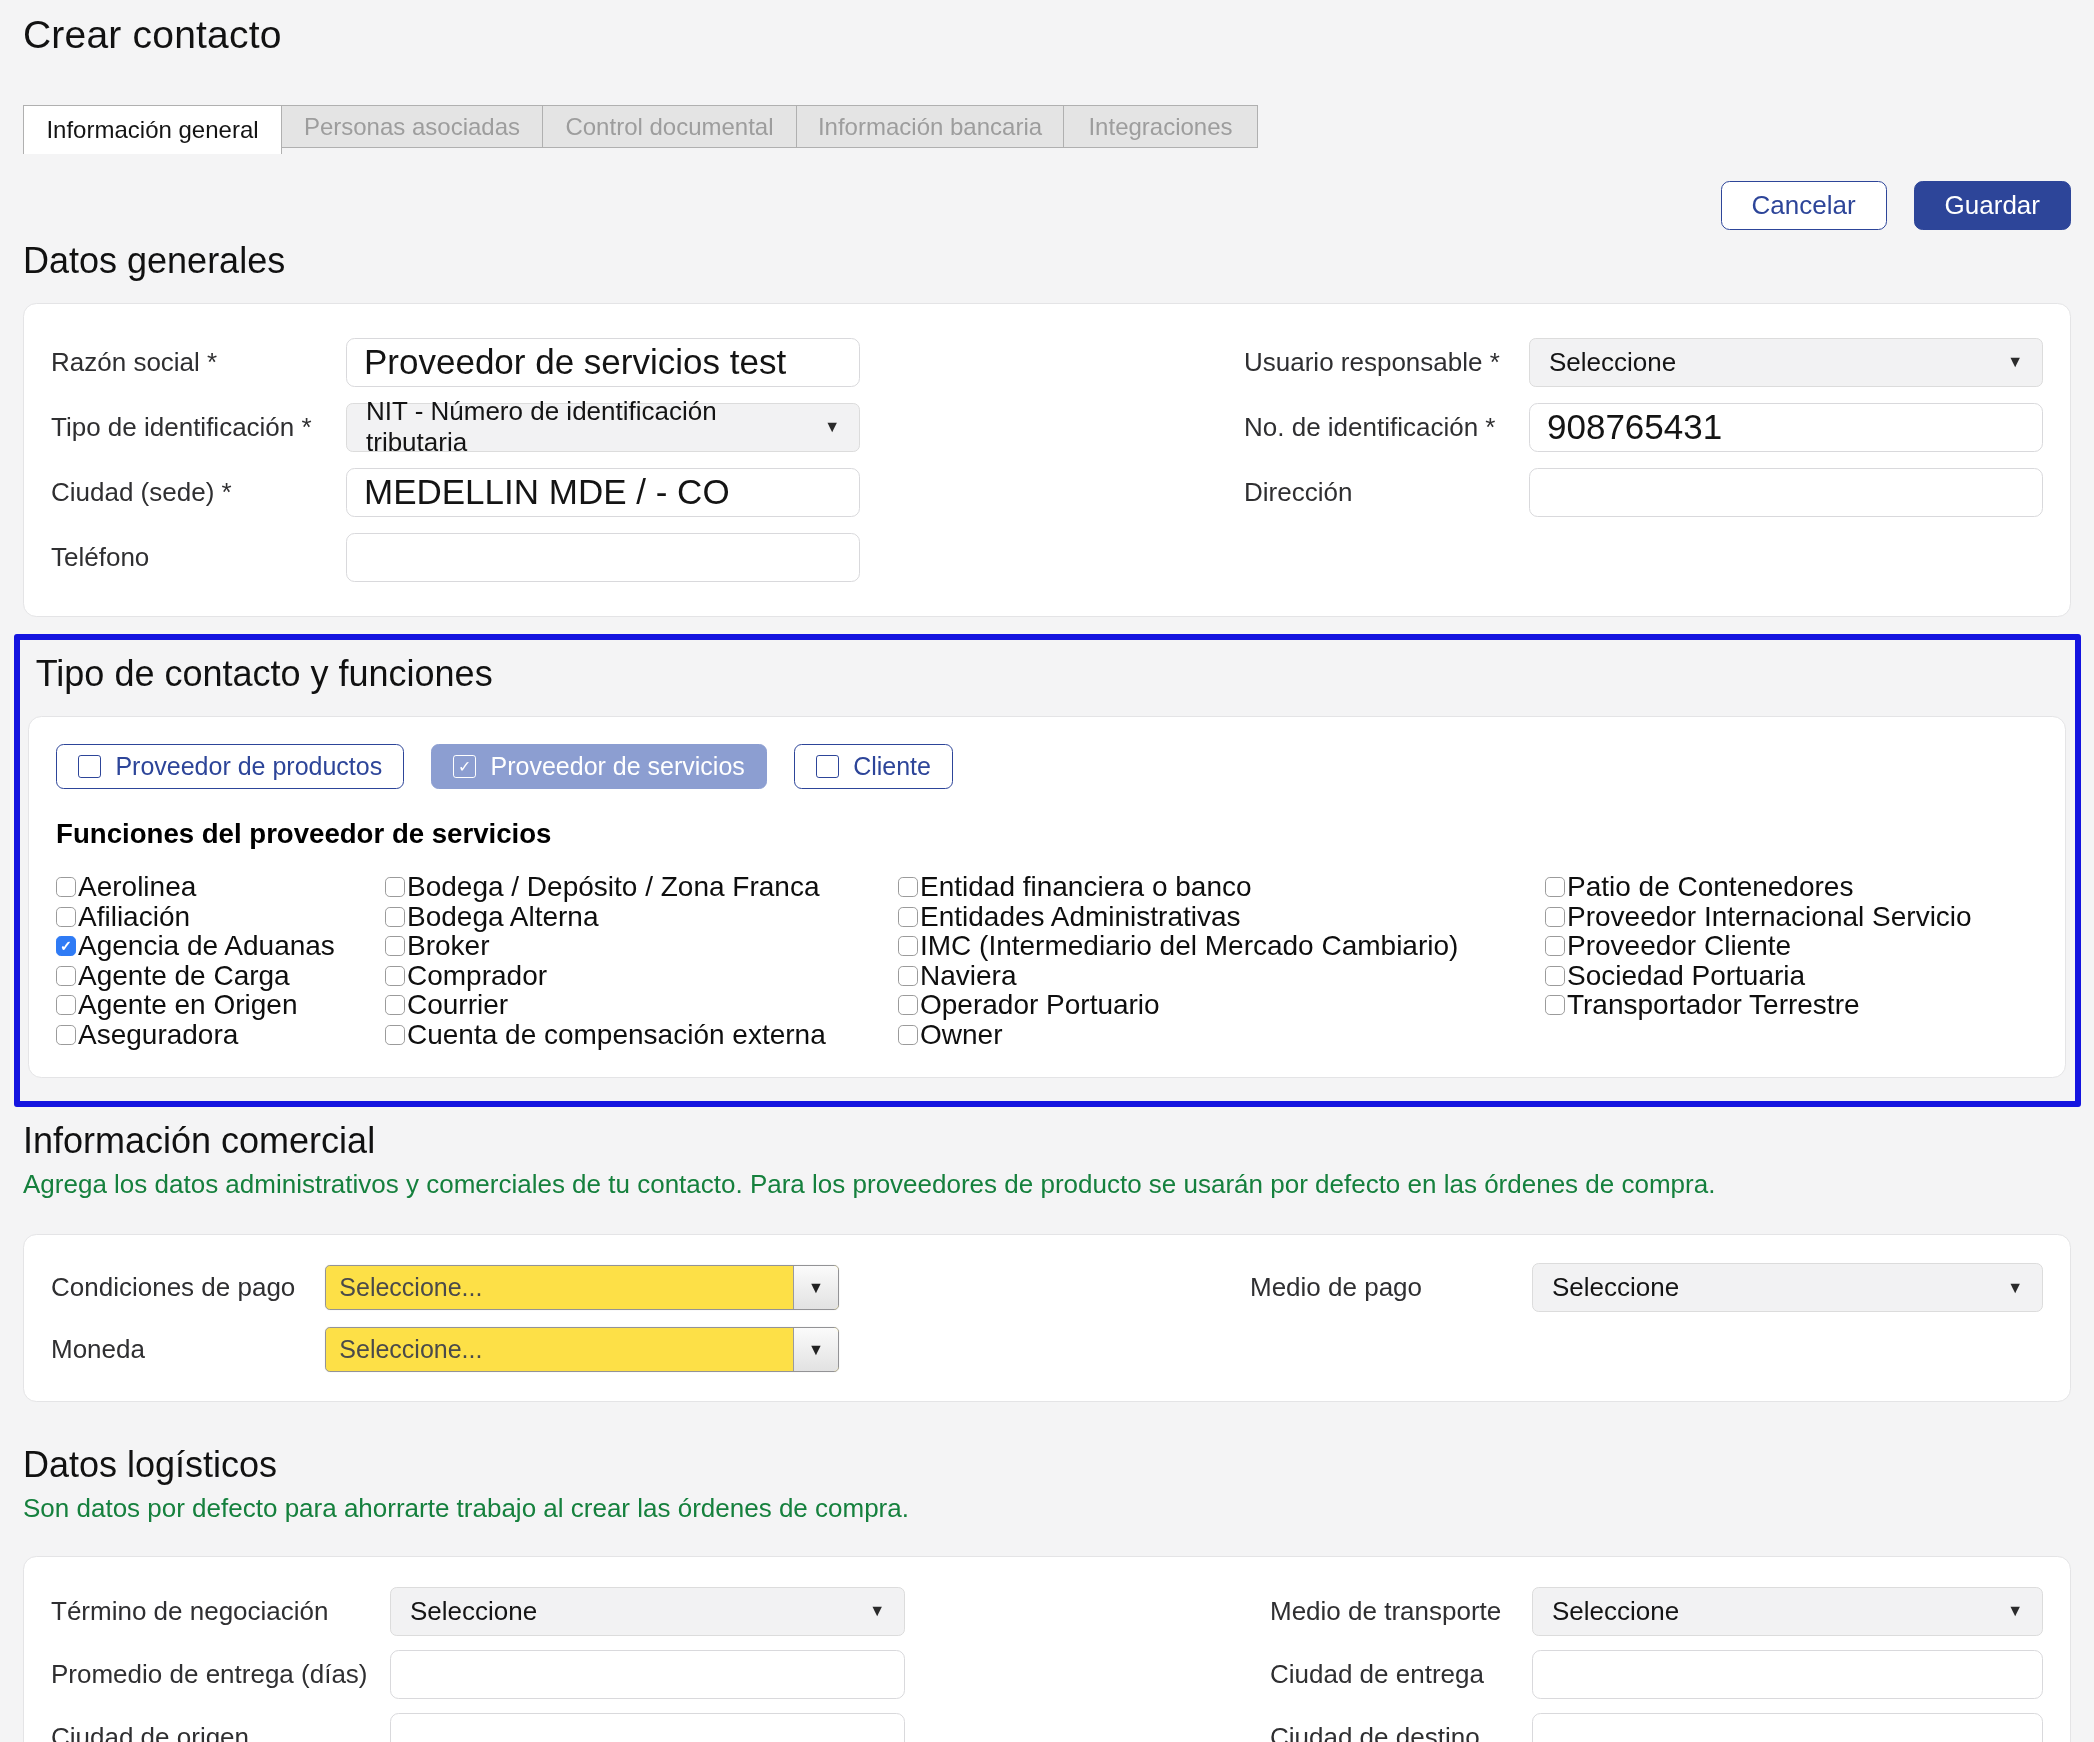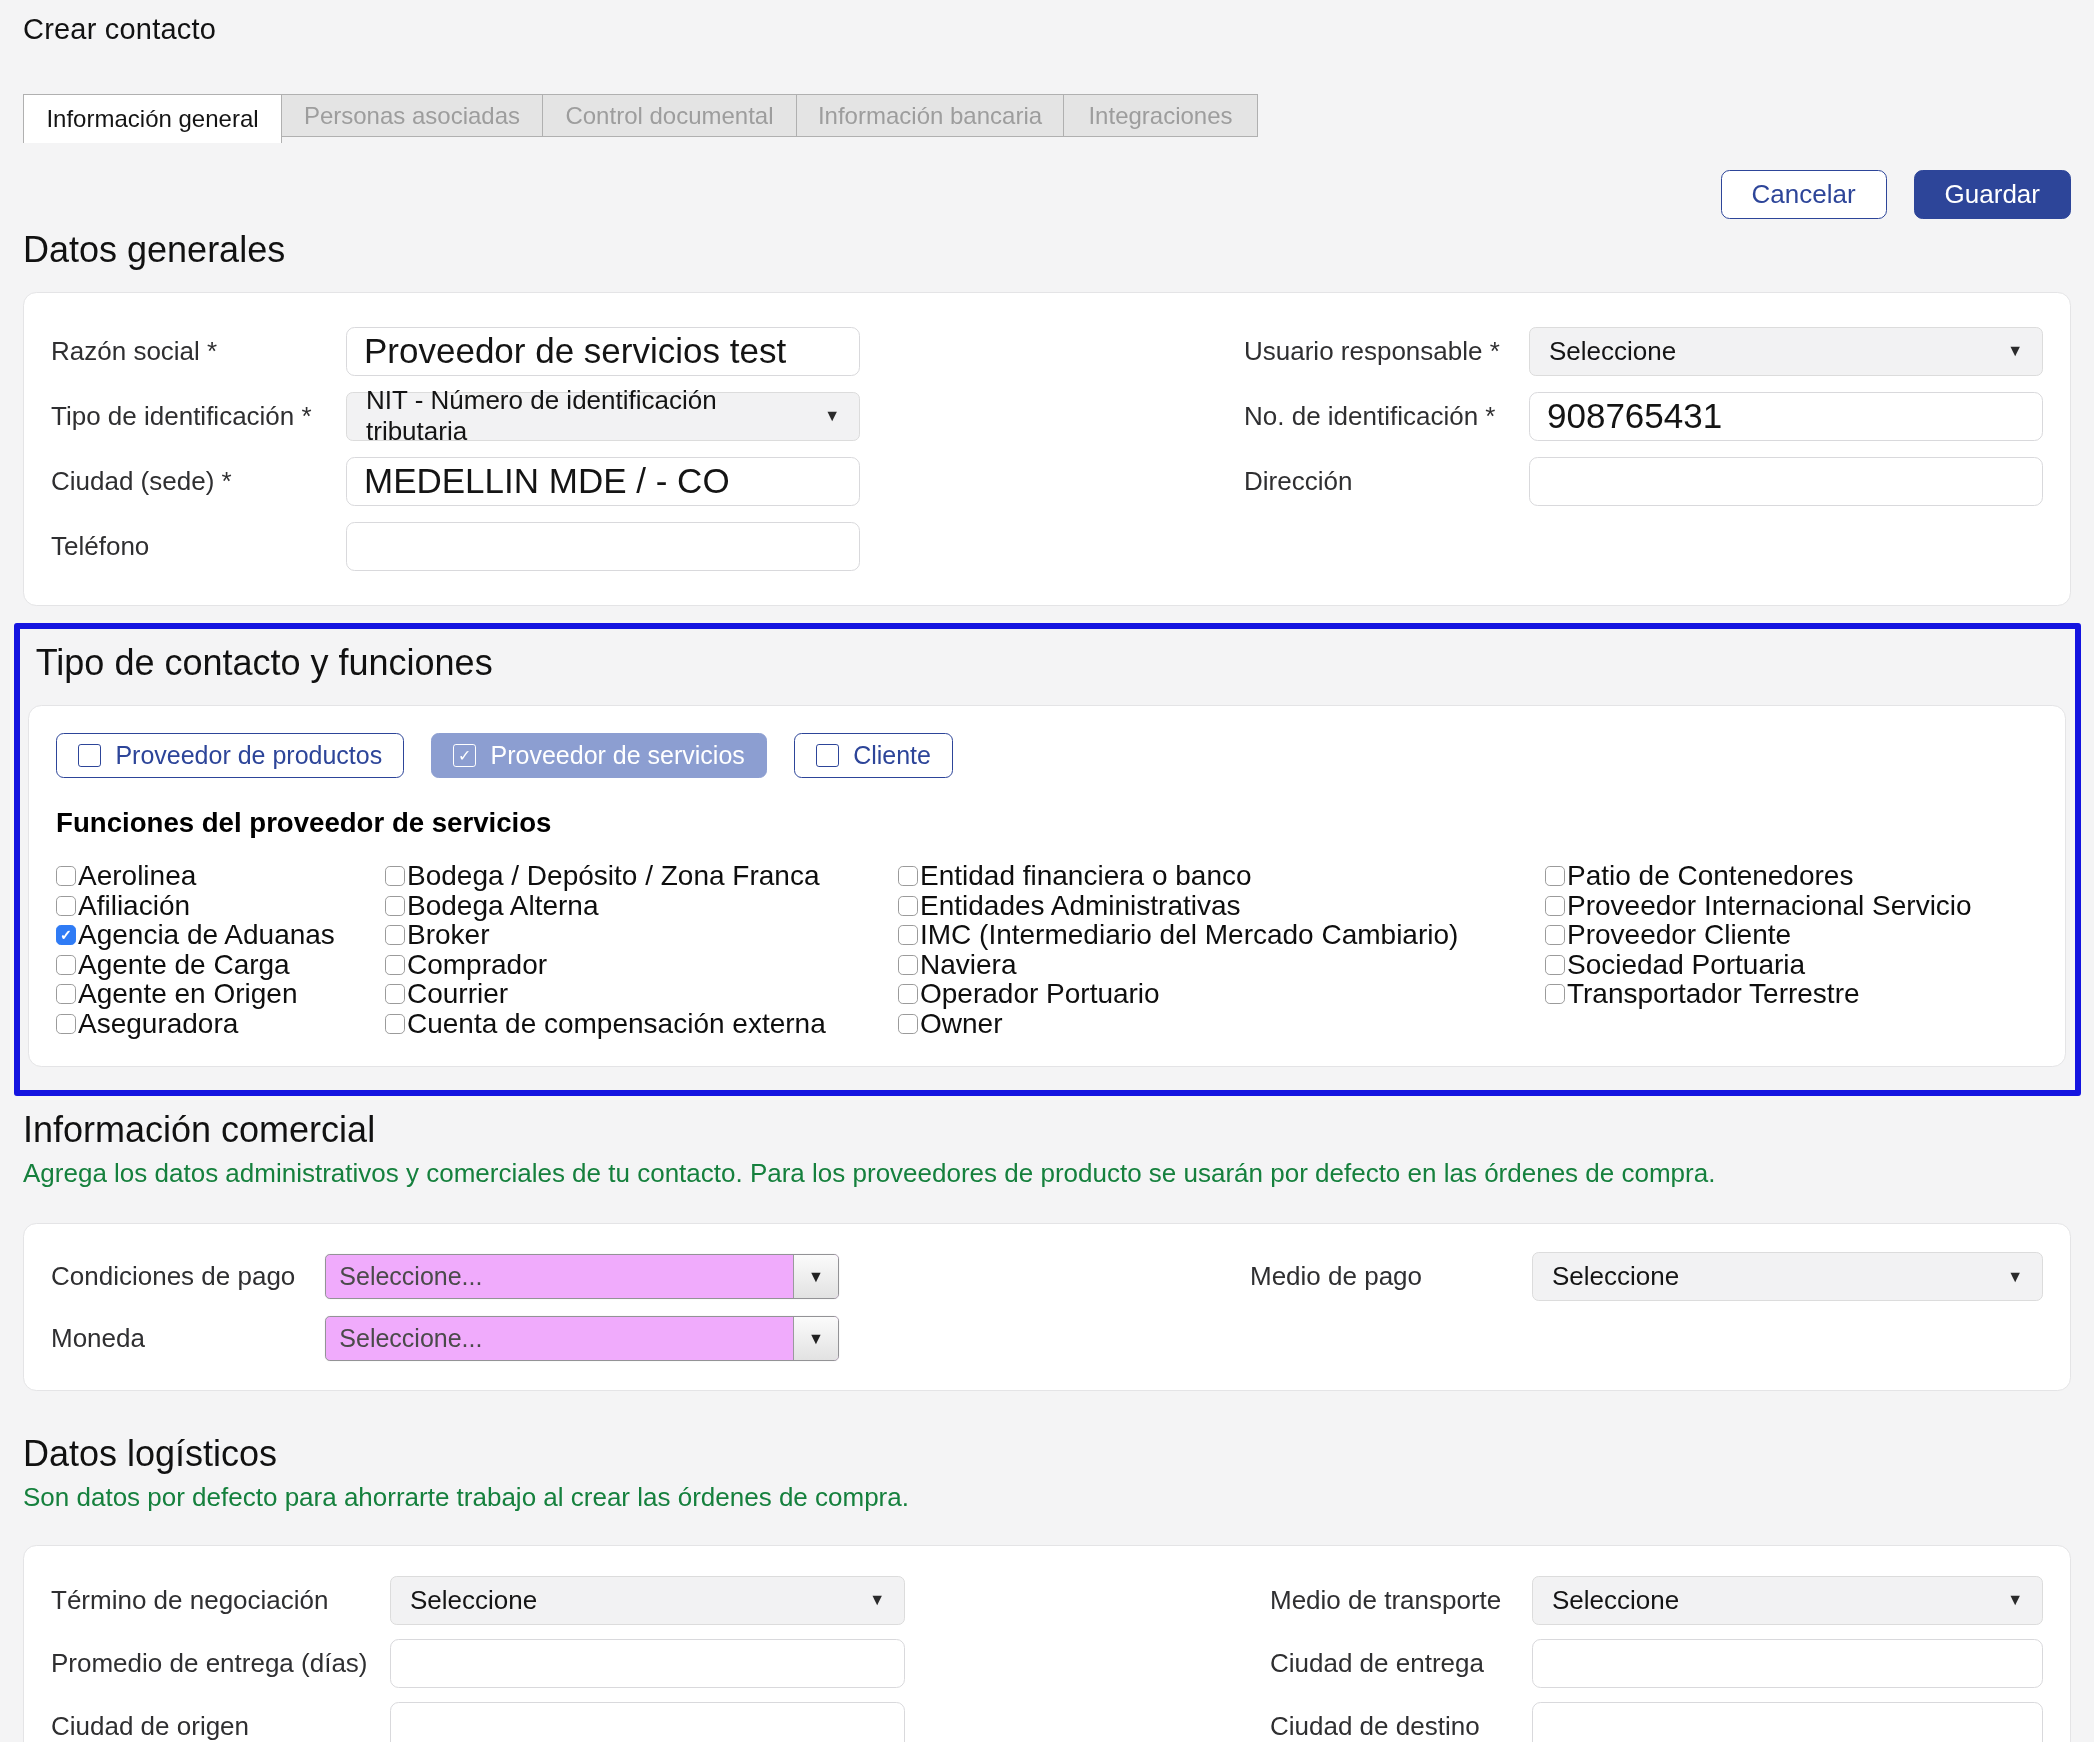--- a/index.html
+++ b/index.html
@@ -7,21 +7,21 @@
   body {
     width: 2094px;
     min-height: 1742px;
     font-family: "Liberation Sans", sans-serif;
     color: #141414;
   }
   .page { padding: 13.3px 23px 38px; }
 
   
   .page-title {
-    font-size: 29px;
+    font-size: 39px;
     font-weight: 500;
     color: #121212;
     letter-spacing: 0.2px;
   }
 
   
   .tabs { display: flex; margin-top: 48px; align-items: flex-start; }
   .tab {
     height: 43px;
     display: flex; align-items: center; justify-content: center;
@@ -95,21 +95,21 @@
     border: 1px solid #dcdcdc; border-radius: 6.7px;
     display: flex; align-items: center; justify-content: space-between;
     font-size: 26px; color: #141414;
     padding: 0 19px;
     cursor: pointer;
   }
   .select-gray .arrow { font-size: 16px; color: #2b2b2b; }
 
   .combobox {
     width: 100%; height: 45px;
-    background: #f0abfc;
+    background: #fde047;
     border: 1px solid #939396; border-radius: 4.8px;
     display: flex; align-items: stretch; justify-content: space-between;
     overflow: hidden;
     cursor: pointer;
     box-shadow: 0 0 0 1px rgba(0,0,0,0.02);
   }
   .combobox .combo-text {
     font-size: 25px; color: #4a4a4a;
     display: flex; align-items: center; padding: 0 13.3px;
   }

